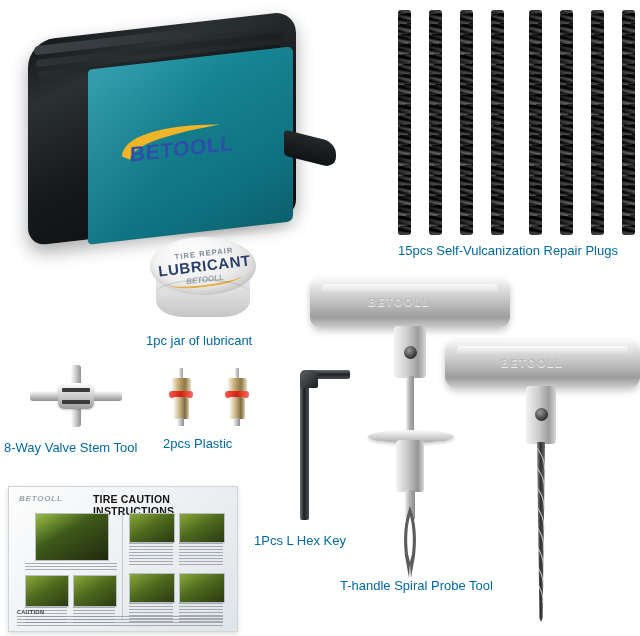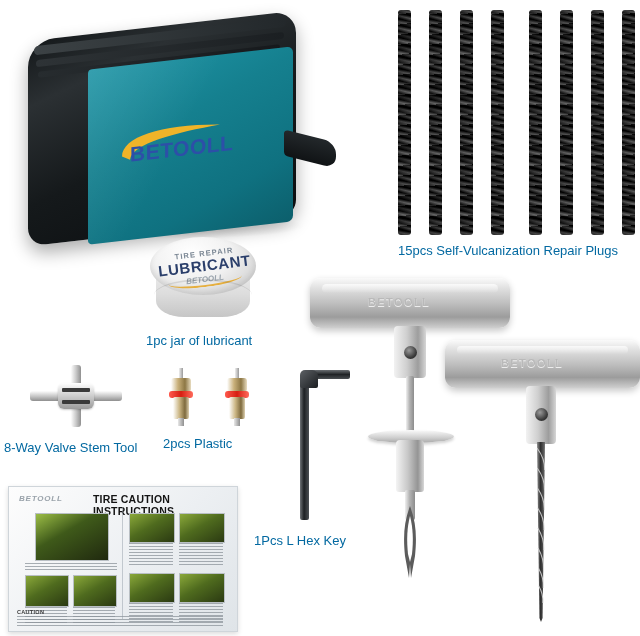--- a/index.html
+++ b/index.html
@@ -213,20 +213,21 @@
     <div class="t-disc" style="left:58px;top:152px;width:86px;height:13px;"></div>
     <div class="t-collar" style="left:86px;top:162px;width:28px;height:52px;"></div>
     <div class="t-shaft" style="left:95px;top:212px;width:10px;height:30px;"></div>
     <div style="position:absolute;left:92px;top:228px;width:16px;height:72px;">
       <svg viewBox="0 0 16 72" width="16" height="72">
         <path d="M8 0 C2 16, 1 30, 3 50 L7 72 L8 58 L9 72 L13 50 C15 30, 14 16, 8 0 Z" fill="#5c5c5c"></path>
         <path d="M8 10 C5 22, 4.5 34, 6 48 L8 56 L10 48 C11.5 34, 11 22, 8 10 Z" fill="#ffffff"></path>
       </svg>
     </div>
   </div>
+  <div class="lbl" style="left:340px;top:578px;">T-handle Spiral Probe Tool</div>
 
   <div id="insert">
     <div class="t-bar" style="left:0px;top:0px;width:195px;height:48px;"></div>
     <div class="t-logo" style="left:56px;top:17px;">BETOOLL</div>
     <div class="t-neck" style="left:81px;top:46px;width:30px;height:58px;"></div>
     <div class="t-screw" style="left:90px;top:68px;width:13px;height:13px;"></div>
     <div style="position:absolute;left:84px;top:102px;width:24px;height:180px;">
       <svg viewBox="0 0 24 180" width="24" height="180">
         <defs>
           <linearGradient id="sg" x1="0" y1="0" x2="1" y2="0">

